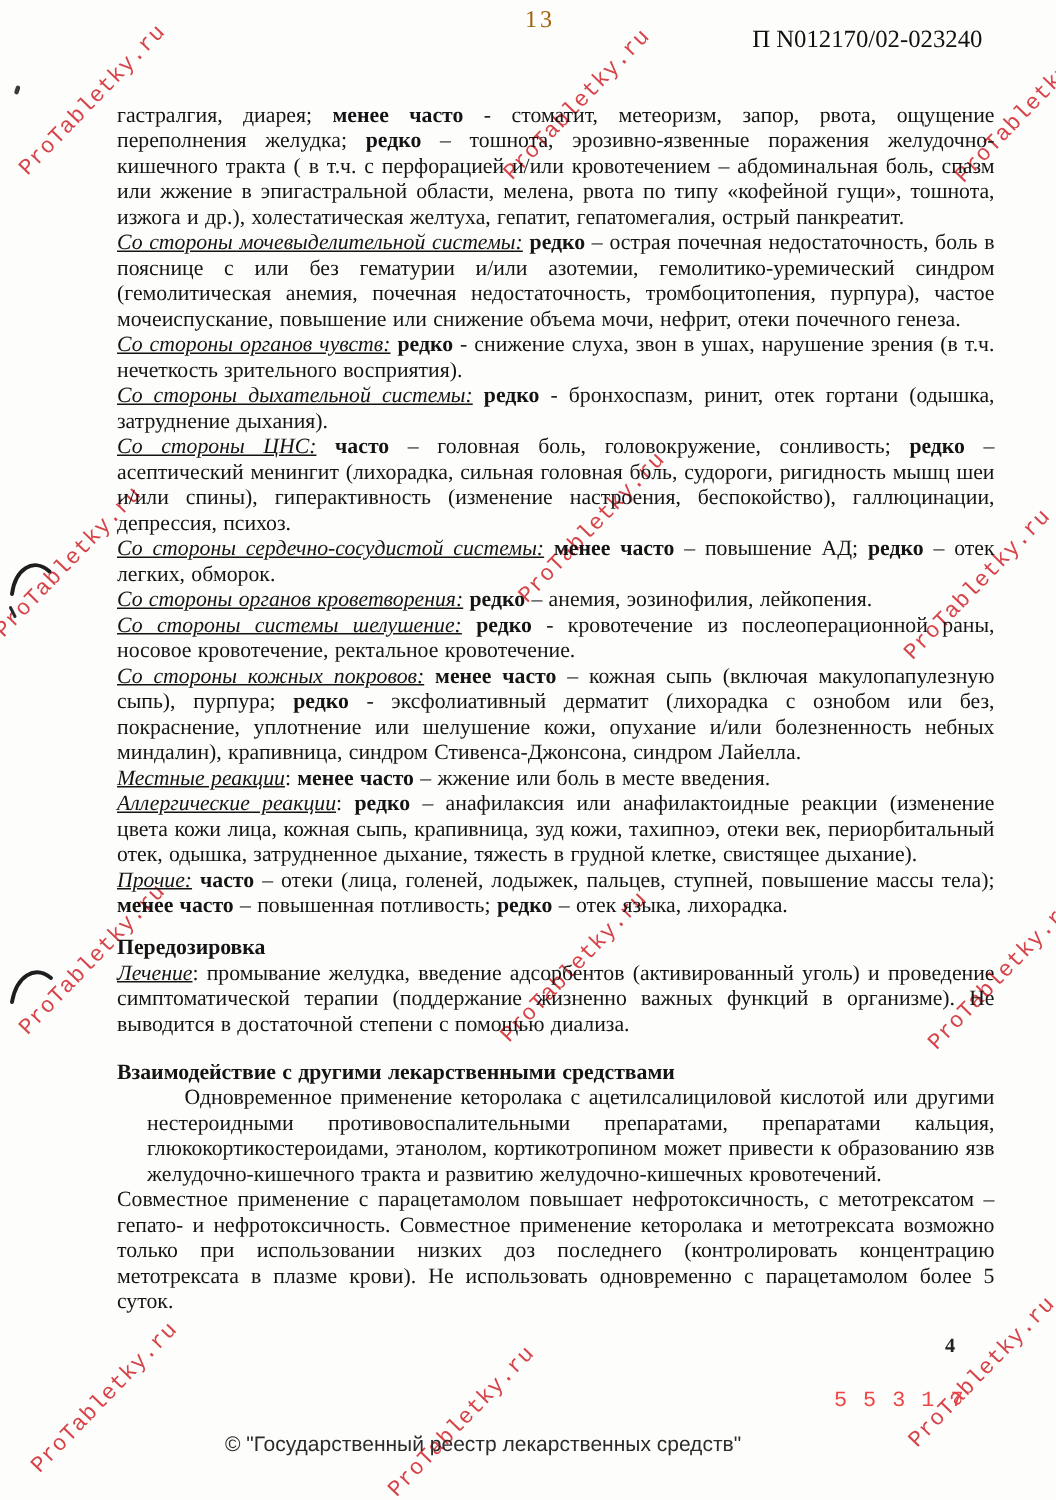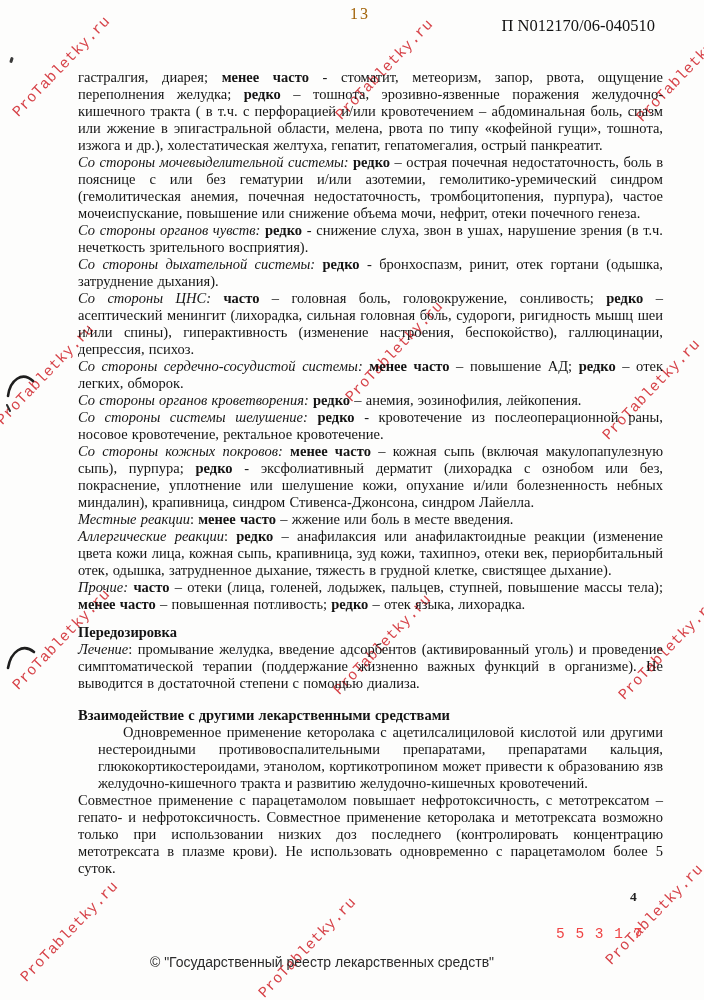--- a/index.html
+++ b/index.html
@@ -31,21 +31,21 @@
     font-size: 14.5px; line-height: 17px;
     text-align: justify; word-spacing: 0.04em;
     color: #141414;
   }
   .para { margin: 0; }
   .para.heading { font-weight: bold; }
   .para.gap-sm { margin-top: 11px; }
   .para.gap-lg { margin-top: 15px; }
   .para.indent { text-indent: 25px; margin-left: 20px; }
   .b { font-weight: bold; }
-  .iu { font-style: italic; text-underline-offset: 1px; }
+  .iu { font-style: italic; text-decoration: underline; text-underline-offset: 1px; }
   
   .wm-layer { position: absolute; inset: 0; pointer-events: none; }
   .wm {
     position: absolute;
     transform: translate(-50%, -50%) rotate(-46deg);
     font-family: "Liberation Mono", monospace;
     font-size: 15px; letter-spacing: 0.5px;
     white-space: nowrap; opacity: 0.85;
   }
   
@@ -89,21 +89,21 @@
       <div class="wm" style="left: 62px; top: 640px; color: rgb(208, 35, 42); transform: translate(-50%, -50%) rotate(-46deg);">ProTabletky.ru</div>
       <div class="wm" style="left: 383px; top: 645px; color: rgb(208, 35, 42); transform: translate(-50%, -50%) rotate(-46deg);">ProTabletky.ru</div>
       <div class="wm" style="left: 668px; top: 650px; color: rgb(208, 35, 42); transform: translate(-50%, -50%) rotate(-46deg);">ProTabletky.ru</div>
       <div class="wm" style="left: 70px; top: 932px; color: rgb(208, 35, 42); transform: translate(-50%, -50%) rotate(-46deg);">ProTabletky.ru</div>
       <div class="wm" style="left: 308px; top: 948px; color: rgb(208, 35, 42); transform: translate(-50%, -50%) rotate(-46deg);">ProTabletky.ru</div>
       <div class="wm" style="left: 655px; top: 915px; color: rgb(208, 35, 42); transform: translate(-50%, -50%) rotate(-46deg);">ProTabletky.ru</div>
     </div>
 
   <div class="hdr-page-num">13</div>
 
-  <div class="hdr-reg">П N012170/06-040510</div>
+  <div class="hdr-reg">П N012170/02-023240</div>
 
   <div class="doc-body" id="doc-body">
       <p class="para"><span>гастралгия, диарея; </span><span class="b">менее часто</span><span>  - стоматит, метеоризм, запор, рвота, ощущение переполнения желудка; </span><span class="b">редко</span><span> – тошнота, эрозивно-язвенные поражения желудочно-кишечного тракта ( в т.ч. с перфорацией и/или кровотечением – абдоминальная боль, спазм или жжение в эпигастральной области, мелена, рвота по типу «кофейной гущи», тошнота, изжога и др.), холестатическая желтуха, гепатит, гепатомегалия, острый панкреатит.</span></p>
       <p class="para"><span class="iu">Со стороны мочевыделительной системы:</span><span> </span><span class="b">редко</span><span> – острая почечная недостаточность, боль в пояснице с или без гематурии и/или азотемии, гемолитико-уремический синдром (гемолитическая анемия, почечная недостаточность, тромбоцитопения,  пурпура), частое мочеиспускание, повышение или снижение объема мочи, нефрит, отеки почечного генеза.</span></p>
       <p class="para"><span class="iu">Со стороны органов чувств:</span><span> </span><span class="b">редко</span><span> - снижение слуха, звон в ушах, нарушение зрения (в т.ч. нечеткость зрительного восприятия).</span></p>
       <p class="para"><span class="iu">Со стороны дыхательной системы:</span><span> </span><span class="b">редко</span><span> - бронхоспазм, ринит, отек гортани (одышка, затруднение дыхания).</span></p>
       <p class="para"><span class="iu">Со стороны ЦНС:</span><span> </span><span class="b">часто</span><span> – головная боль, головокружение, сонливость; </span><span class="b">редко</span><span> – асептический менингит (лихорадка, сильная головная боль, судороги, ригидность мышц шеи и/или спины), гиперактивность (изменение настроения, беспокойство), галлюцинации, депрессия, психоз.</span></p>
       <p class="para"><span class="iu">Со стороны сердечно-сосудистой системы:</span><span> </span><span class="b">менее часто</span><span> – повышение АД; </span><span class="b">редко</span><span> – отек легких, обморок.</span></p>
       <p class="para"><span class="iu">Со стороны органов кроветворения:</span><span> </span><span class="b">редко</span><span> – анемия, эозинофилия, лейкопения.</span></p>
       <p class="para"><span class="iu">Со стороны системы шелушение:</span><span> </span><span class="b">редко</span><span> -  кровотечение из послеоперационной раны, носовое кровотечение, ректальное кровотечение.</span></p>

